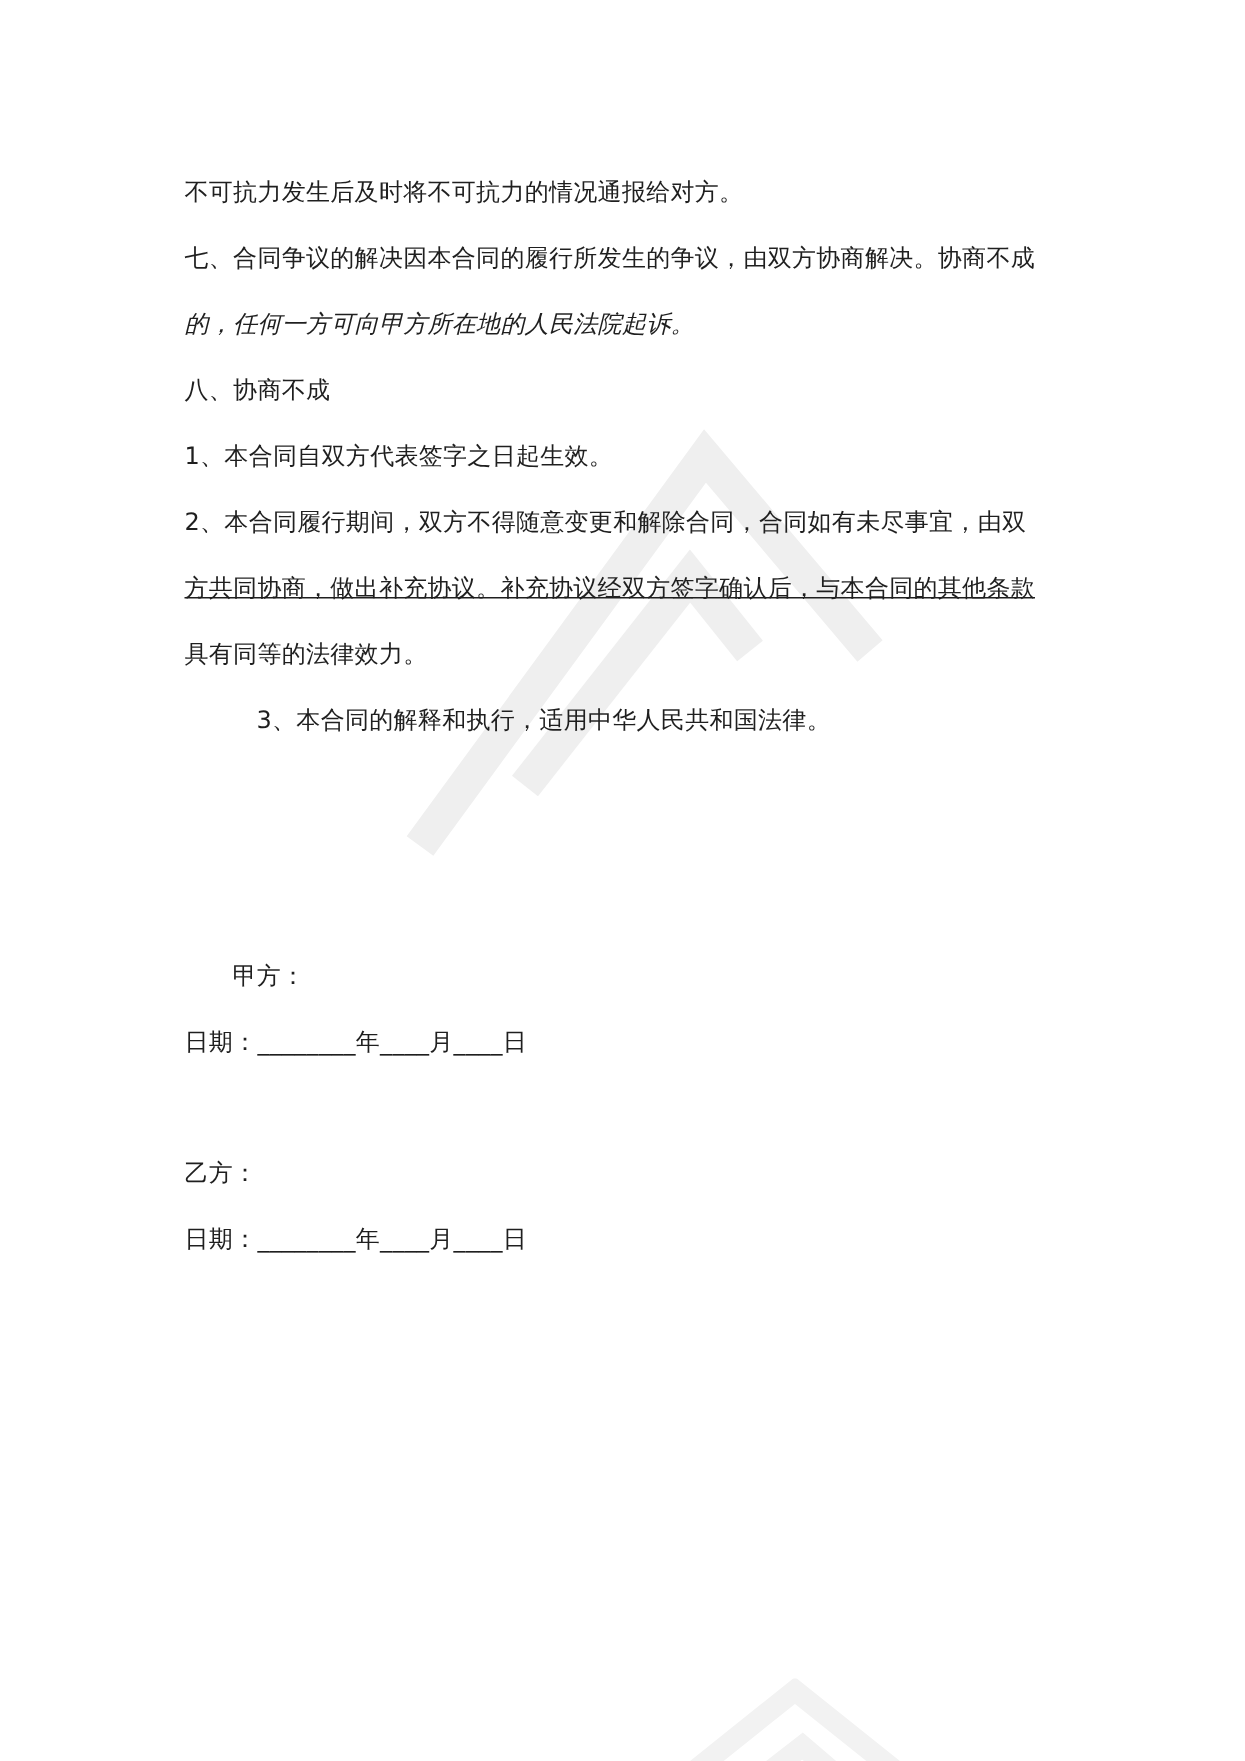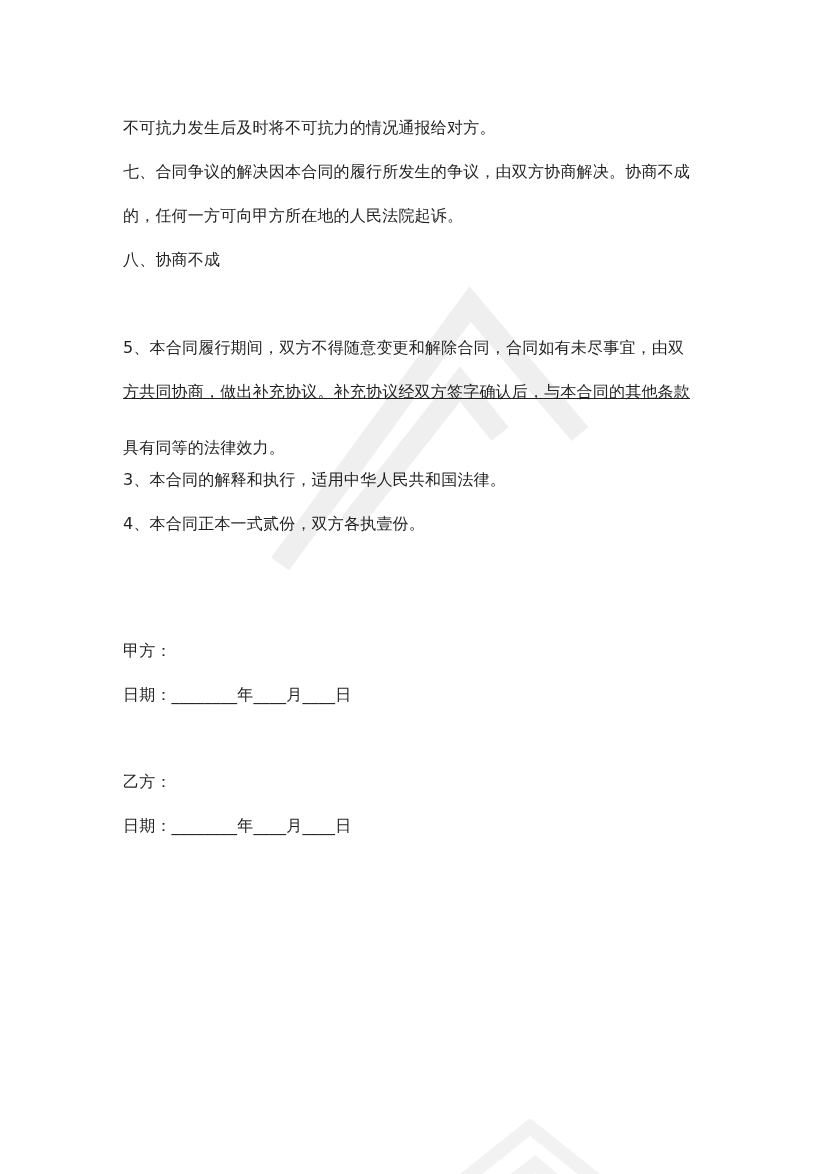--- a/index.html
+++ b/index.html
@@ -46,27 +46,27 @@
 
   <svg class="watermark" style="left:420px; top:1115px;" width="200" height="80" viewBox="0 0 200 80">
     <g fill="none" stroke="#f2f2f2" stroke-width="14">
       <path d="M20 80 L110 8 L200 80"></path>
       <path d="M70 80 L115 45 L150 75"></path>
     </g>
   </svg>
 
   <div class="line" style="top:114px;">不可抗力发生后及时将不可抗力的情况通报给对方。</div>
   <div class="line" style="top:158px;text-align:right;">七、合同争议的解决因本合同的履行所发生的争议，由双方协商解决。协商不成</div>
-  <div class="line" style="top:202px;">的，任何一方可向甲方所在地的人民法院起诉。</div>
+  <div class="line" style="top:202px;font-style:italic;">的，任何一方可向甲方所在地的人民法院起诉。</div>
   <div class="line" style="top:246px;">八、协商不成</div>
-  <div class="line" style="top:334px;">5、本合同履行期间，双方不得随意变更和解除合同，合同如有未尽事宜，由双</div>
+  <div class="line" style="top:290px;">1、本合同自双方代表签字之日起生效。</div>
+  <div class="line" style="top:334px;">2、本合同履行期间，双方不得随意变更和解除合同，合同如有未尽事宜，由双</div>
   <div class="line" style="top:378px;text-decoration:underline;">方共同协商，做出补充协议。补充协议经双方签字确认后，与本合同的其他条款</div>
-  <div class="line" style="top:422px;margin-top:12px;">具有同等的法律效力。</div>
-  <div class="line" style="top:466px;">3、本合同的解释和执行，适用中华人民共和国法律。</div>
-  <div class="line" style="top:510px;">4、本合同正本一式贰份，双方各执壹份。</div>
+  <div class="line" style="top:422px;">具有同等的法律效力。</div>
+  <div class="line" style="top:466px;margin-left:48px;">3、本合同的解释和执行，适用中华人民共和国法律。</div>
 
-  <div class="line" style="top:637px;">甲方：</div>
+  <div class="line" style="top:637px;margin-left:32px;">甲方：</div>
   <div class="line" style="top:681px;">日期：________年____月____日</div>
 
   <div class="line" style="top:768px;">乙方：</div>
   <div class="line" style="top:812px;">日期：________年____月____日</div>
 
 </div>
 
 </body></html>

